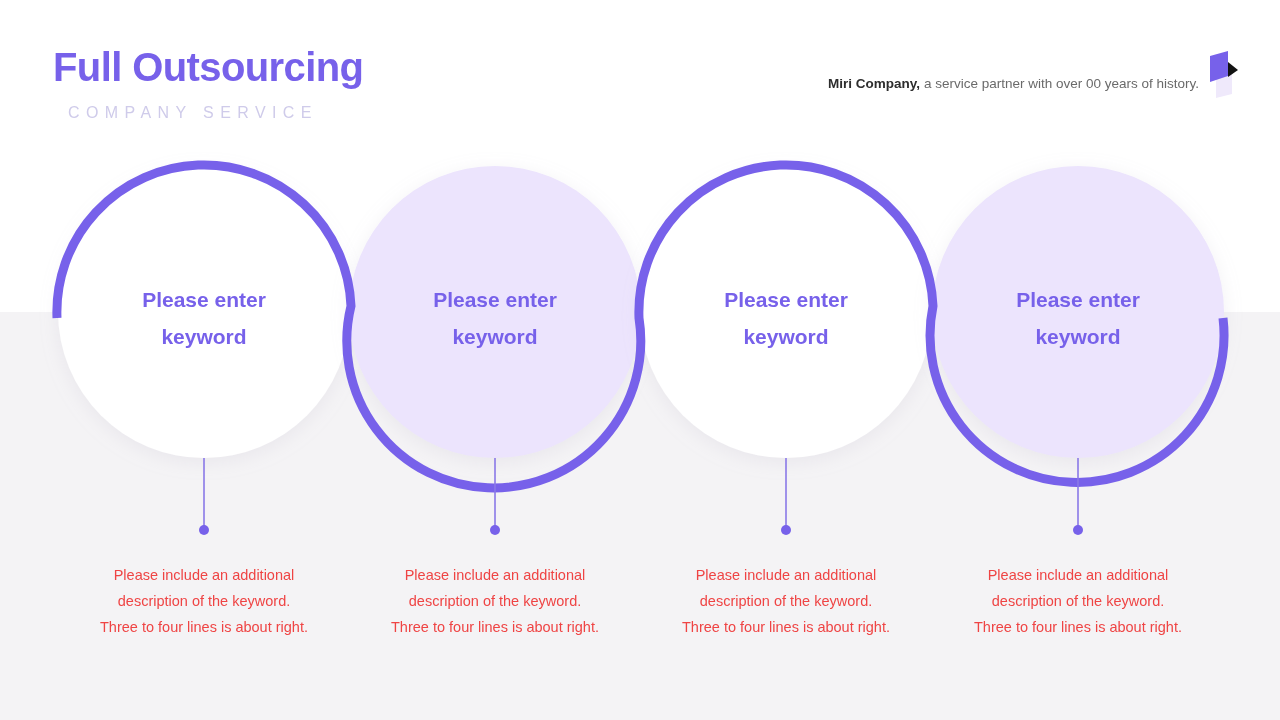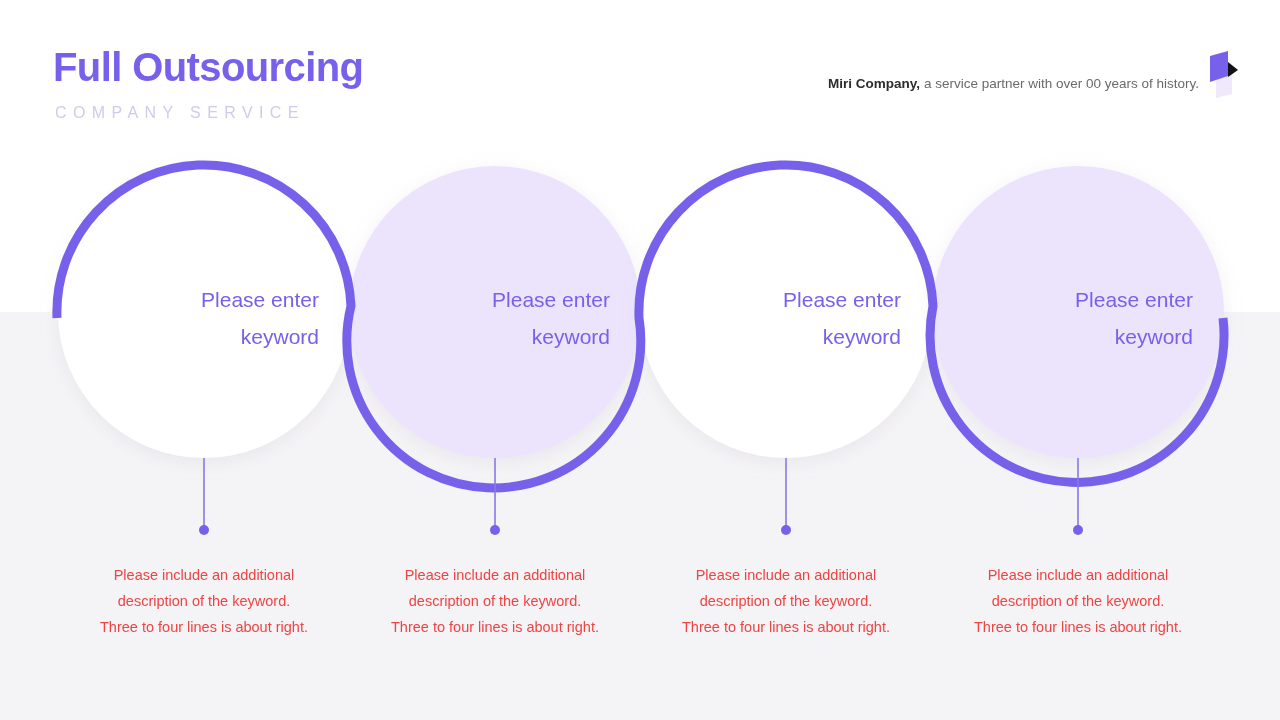--- a/index.html
+++ b/index.html
@@ -55,21 +55,21 @@
     font-size: 40px;
     font-weight: bold;
     color: #7761ea;
     letter-spacing: -0.6px;
     line-height: 1.05;
     white-space: nowrap;
   }
 
   .page-subtitle {
     position: absolute;
-    left: 55px;
+    left: 68px;
     top: 104px;
     font-size: 16px;
     font-weight: normal;
     color: #cfcbea;
     letter-spacing: 6.4px;
     white-space: nowrap;
   }
 
   
   .tagline {
@@ -113,23 +113,23 @@
     left: 0;
     top: 0;
     width: 1280px;
     height: 720px;
   }
 
   
   .kw-label {
     position: absolute;
     width: 230px;
-    text-align: right;
+    text-align: center;
     font-size: 21px;
-    font-weight: normal;
+    font-weight: bold;
     color: #7761ea;
     line-height: 1.78;
     z-index: 4;
     top: 281px;
   }
   .kw-label .l2 { display: block; }
 
   
   .desc {
     position: absolute;

